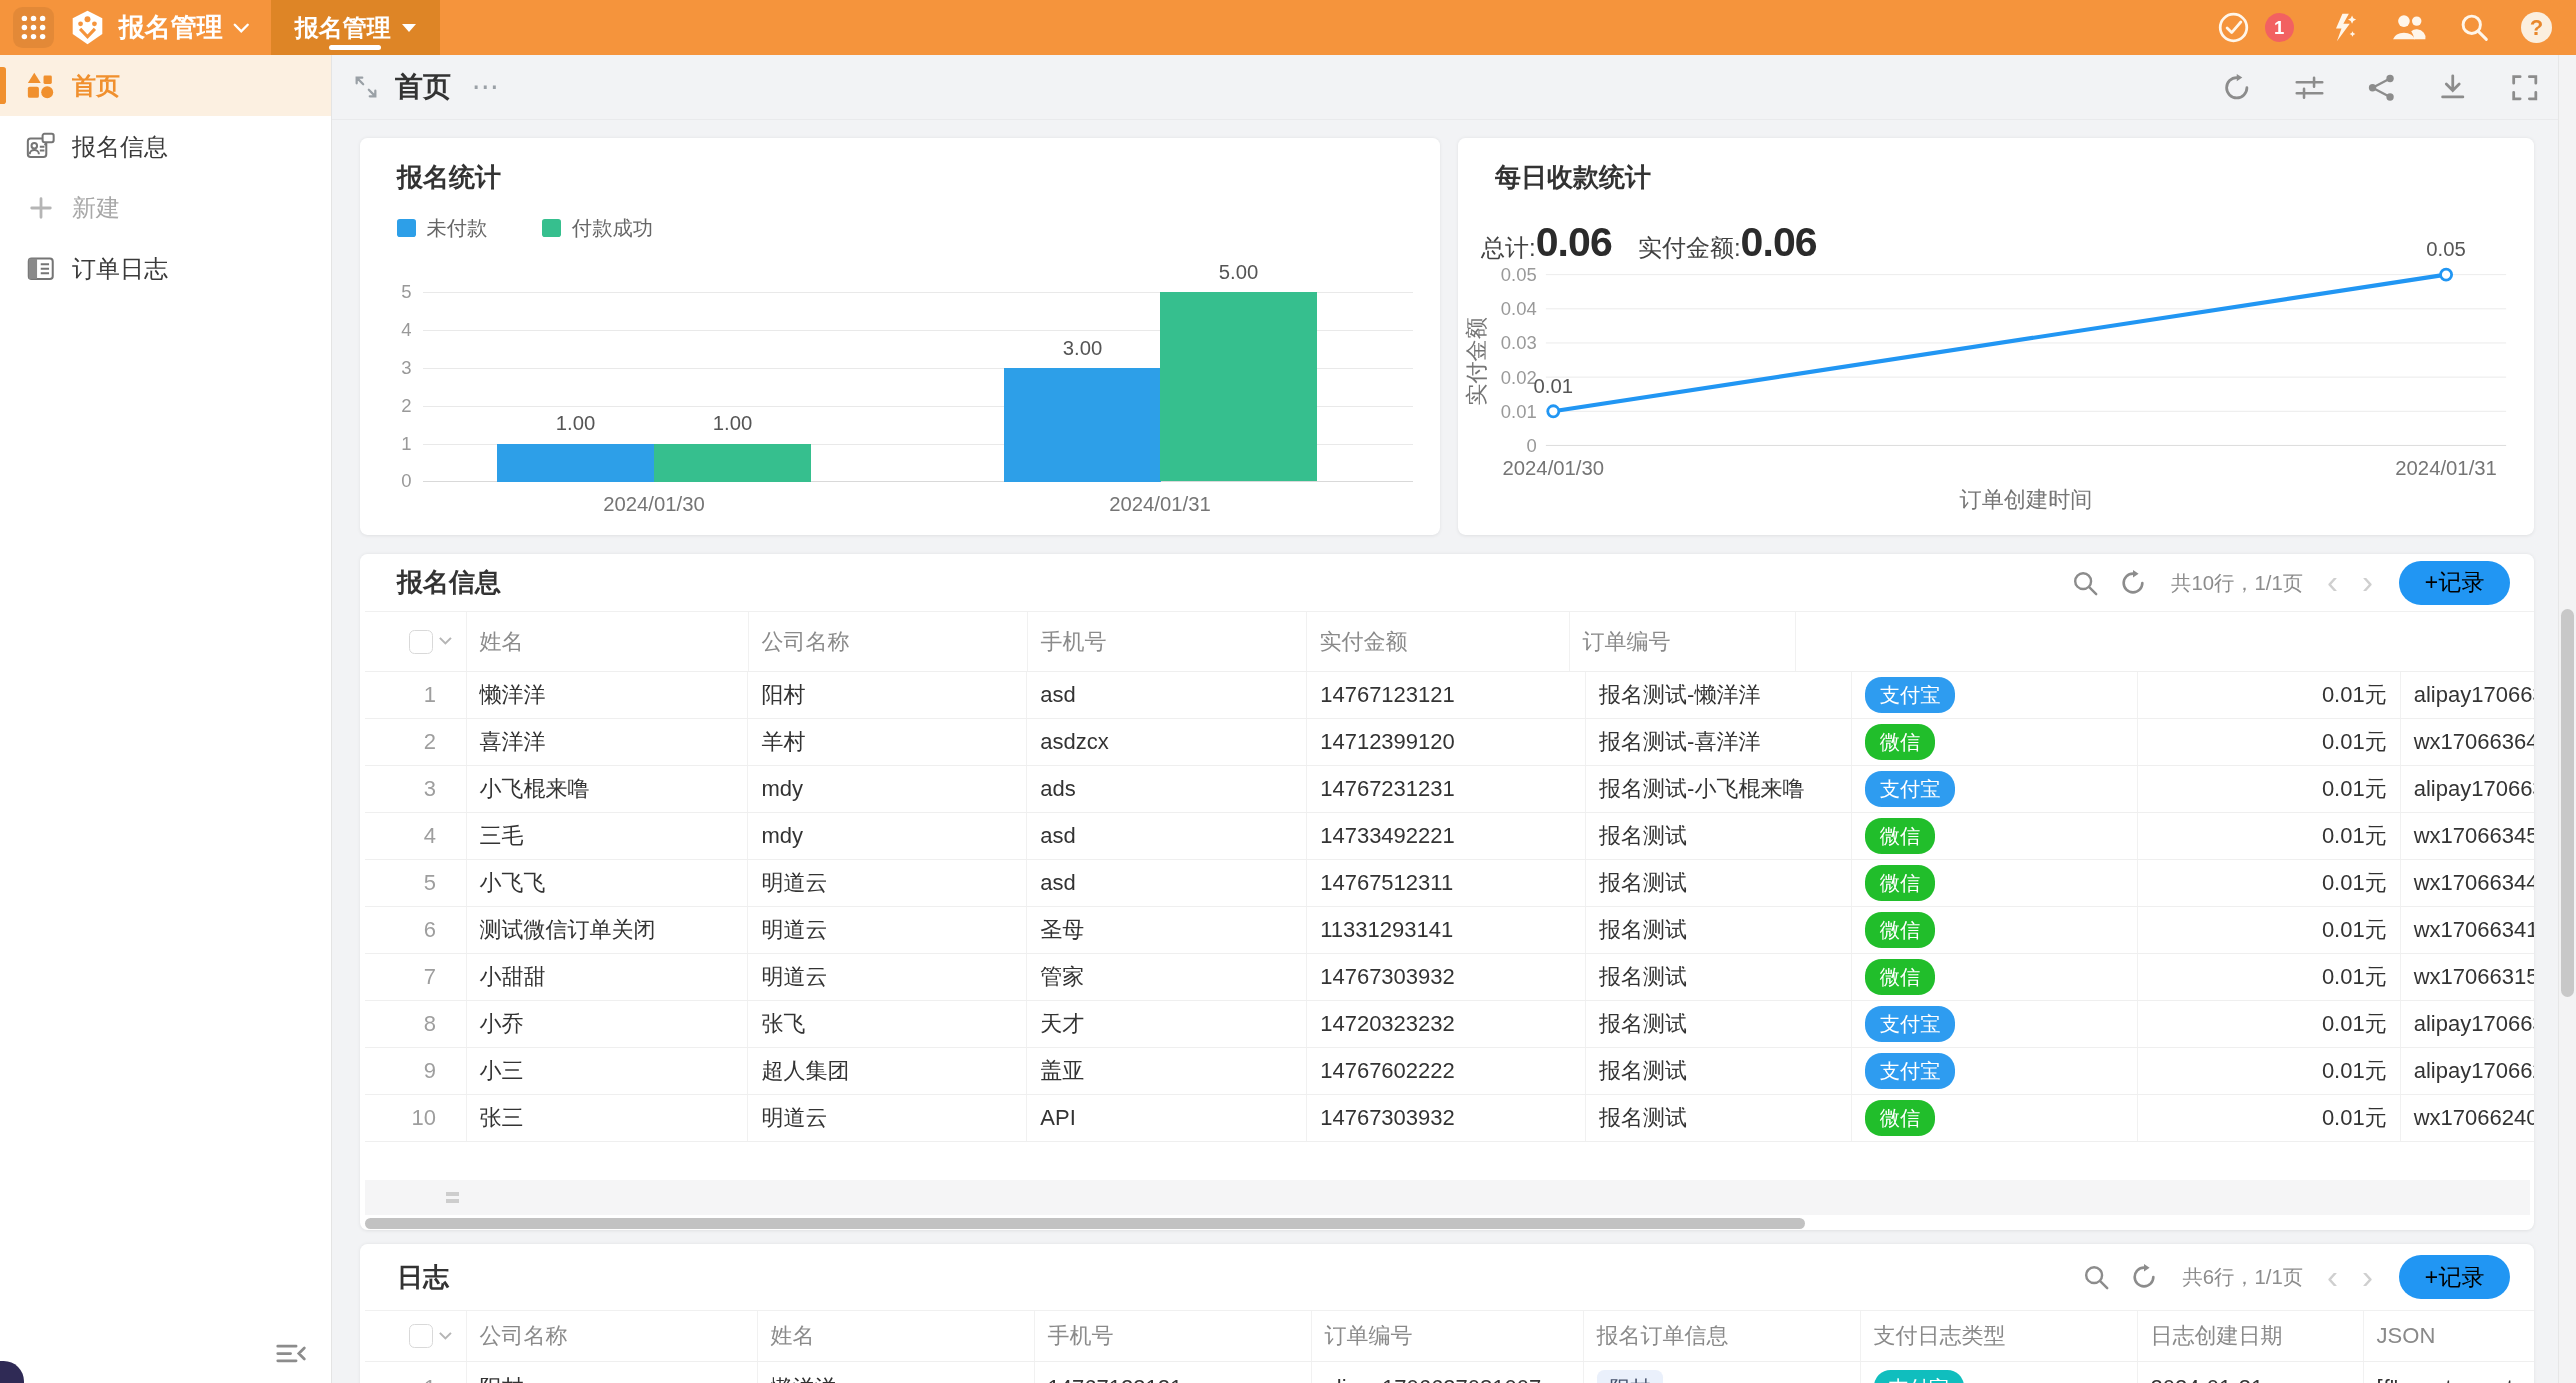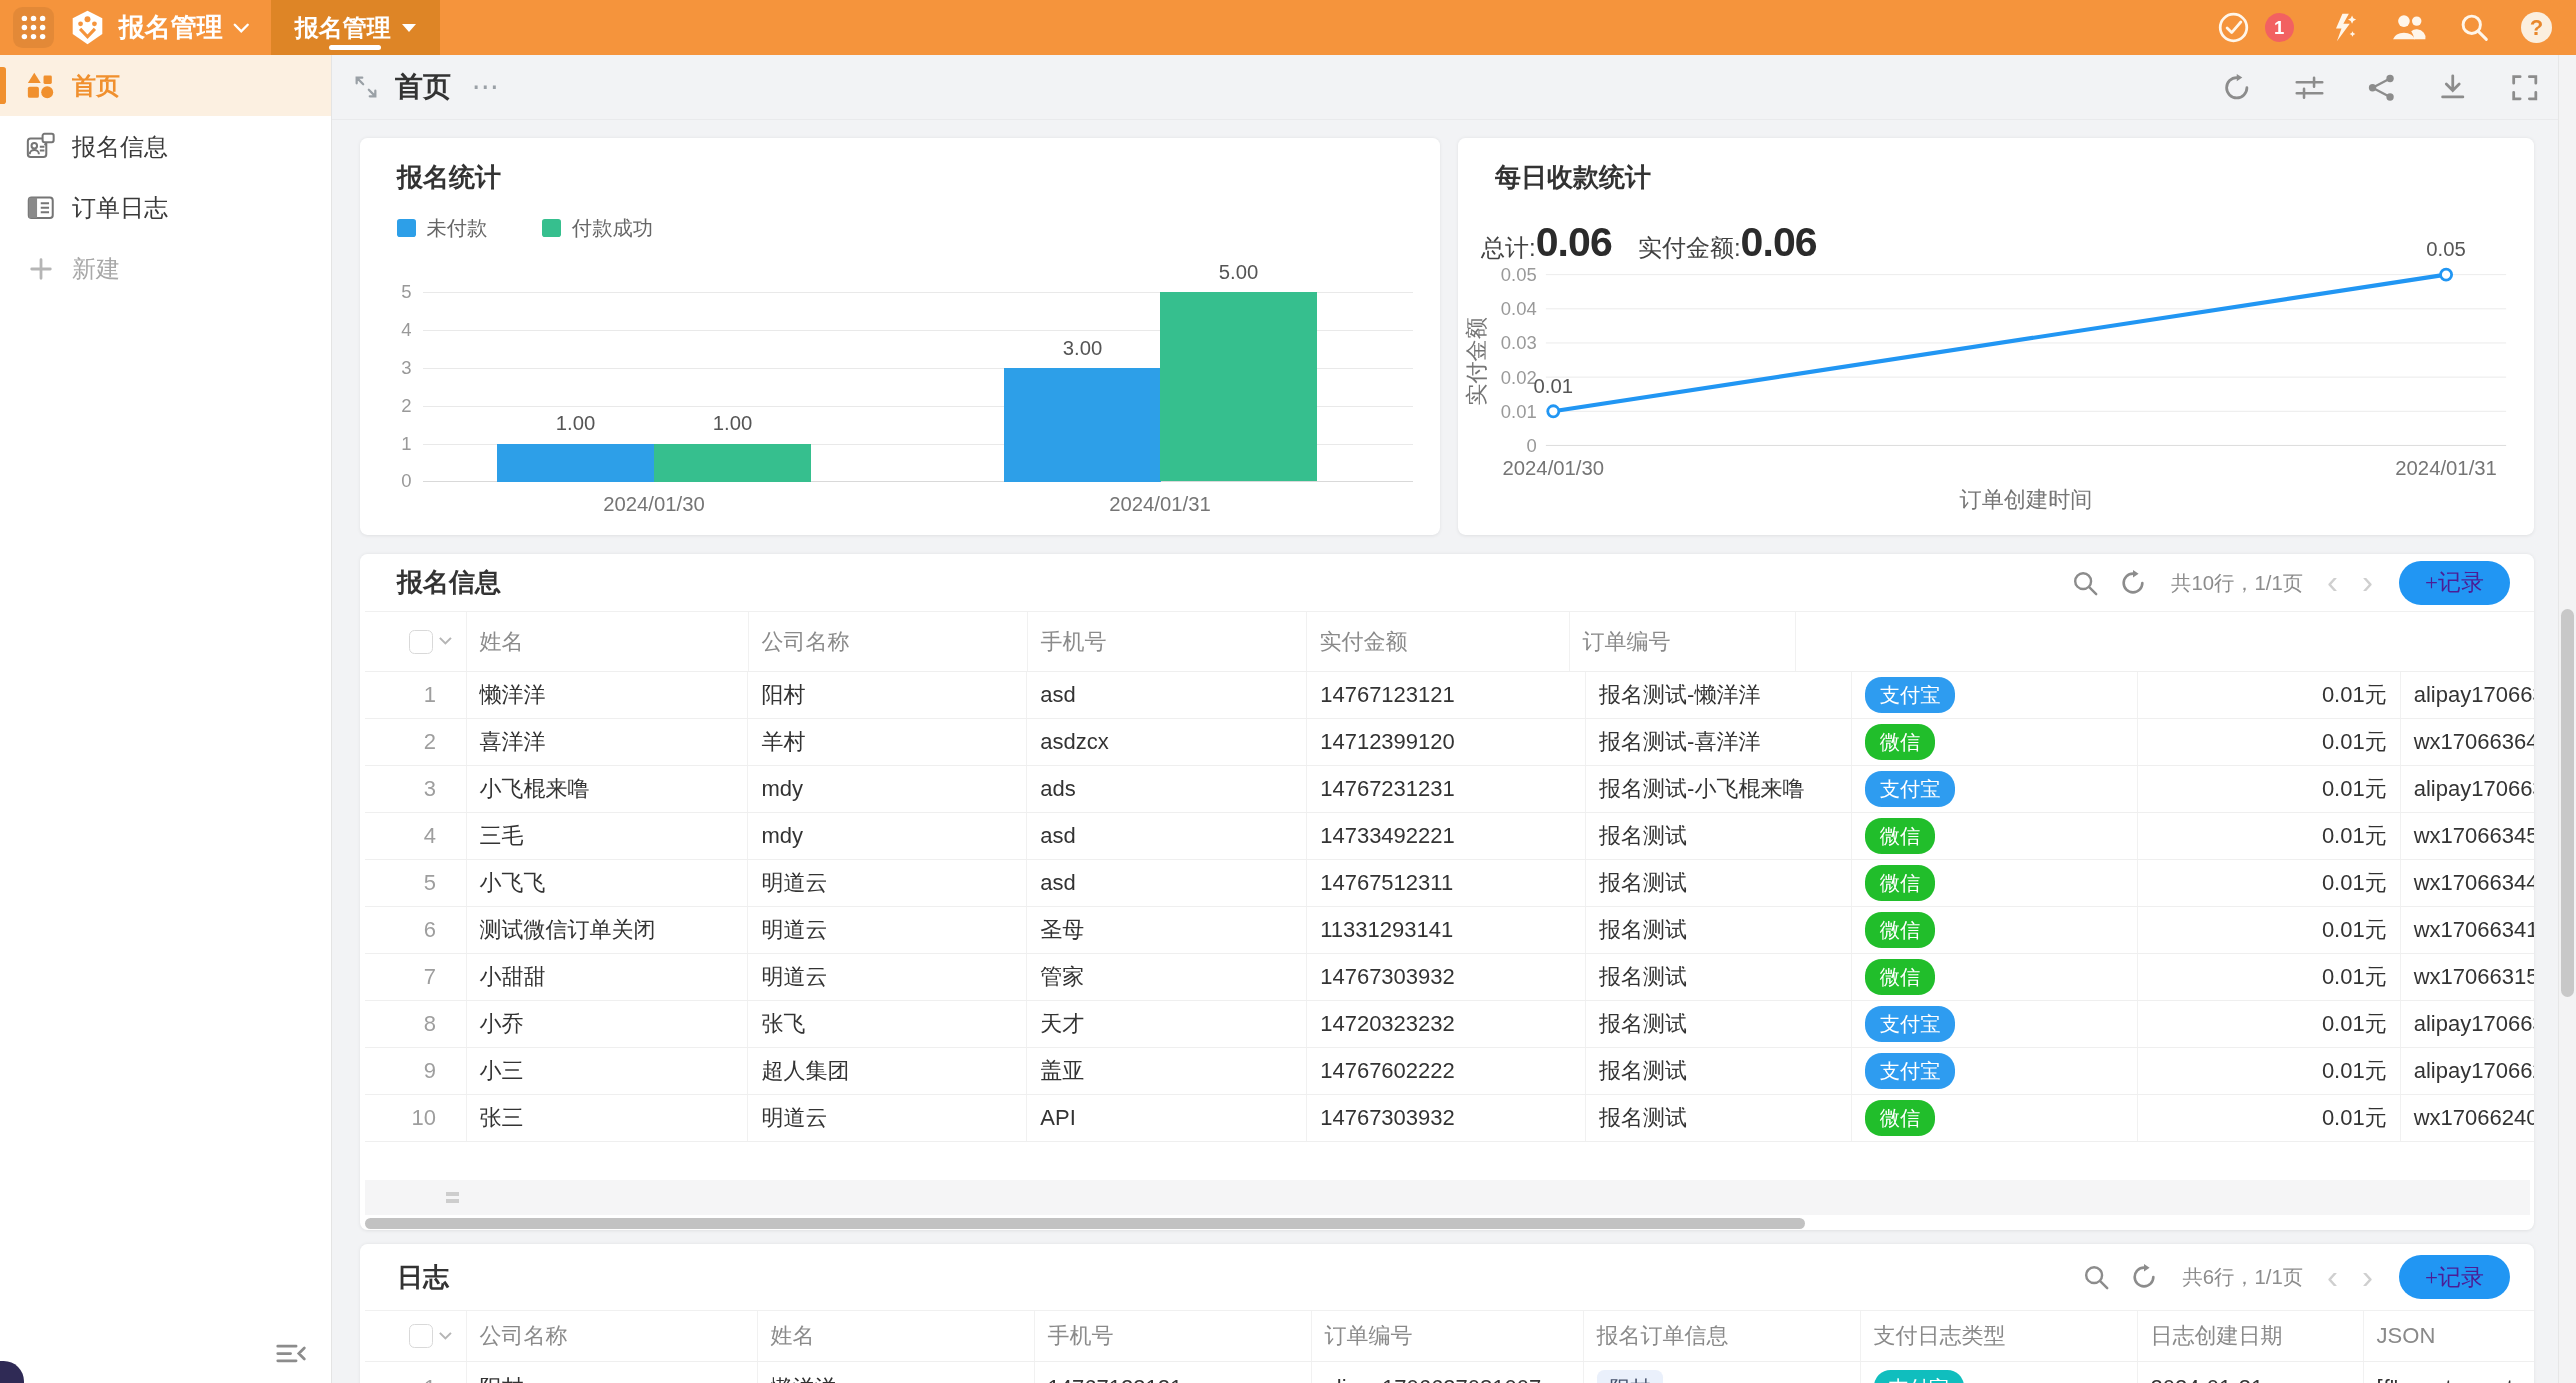--- a/index.html
+++ b/index.html
@@ -69,23 +69,23 @@
 
   
   .card-head{position:absolute;left:0;top:0;width:100%;display:flex;align-items:center;}
   #signup-card .card-head{height:57px;}
   #log-card .card-head{height:66px;}
   .sec-title{margin-left:37px;font-size:26px;font-weight:700;color:#333;}
   .controls{position:absolute;right:24px;top:0;height:100%;display:flex;align-items:center;}
   .controls .ic{display:flex;cursor:pointer;}
   .count-text{font-size:20.3px;color:#8C8C8C;margin:0 0 0 24px;white-space:nowrap;}
   .pg{font-size:33px;color:#CFCFCF;margin-left:24px;cursor:pointer;line-height:18.5px;}
-  .add-btn{margin-left:26px;width:111px;height:44px;border-radius:22px;background:#2196F3;color:#4c1d95;border:none;
+  .add-btn{margin-left:26px;width:111px;height:44px;border-radius:22px;background:#2196F3;color:#000000;border:none;
            font-size:23px;display:flex;align-items:center;justify-content:center;cursor:pointer;
-           font-family:Liberation Serif, serif;}
+           font-family:Liberation Mono, monospace;}
 
   .tbl{position:absolute;left:4.6px;}
   #signup-card .tbl{top:57px;width:2262px;}
   #log-card .tbl{top:66px;width:2262px;}
   .trow{display:flex;border-bottom:0.9px solid #EFEFEF;background:#fff;}
   .trow.head{border-top:0.9px solid #F0F0F0;}
   #signup-card .trow.head{height:61px;}
   #signup-card .trow.body{height:47px;}
   #log-card .trow.head{height:52px;}
   #log-card .trow.body{height:52px;}
@@ -203,37 +203,37 @@
           <rect x="2" y="7" width="20" height="20" rx="3"></rect>
           <circle cx="9" cy="15" r="3"></circle>
             <path d="M4 24 a5 4.5 0 0 1 10 0"></path>
           <path d="M15 16 h5 M15 20 h5"></path>
           <rect x="18" y="2" width="12" height="9" rx="2" fill="#fff"></rect>
             <path d="M22 11 l-1.5 3.5"></path>
           </svg>
       </span>
       <span>报名信息</span>
     </div>
+    <div class="side-item dim">
+      <span class="ic">
+        <svg width="26" height="26" viewBox="0 0 28 28" stroke="#B5B5B5" stroke-width="3" stroke-linecap="round">
+          <path d="M14 4 V24 M4 14 H24"></path>
+          </svg>
+      </span>
+      <span>新建</span>
+    </div>
     <div class="side-item">
       <span class="ic">
         <svg width="29.5" height="29.5" viewBox="0 0 32 32" fill="none" stroke="#757575" stroke-width="2.2">
           <rect x="3" y="5" width="26" height="22" rx="3"></rect>
           <rect x="3" y="5" width="9" height="22" fill="#8a8a8a" stroke="none"></rect>
           <path d="M16 11 h9 M16 16 h9 M16 21 h9"></path>
           </svg>
       </span>
       <span>订单日志</span>
-    </div>
-    <div class="side-item dim">
-      <span class="ic">
-        <svg width="26" height="26" viewBox="0 0 28 28" stroke="#B5B5B5" stroke-width="3" stroke-linecap="round">
-          <path d="M14 4 V24 M4 14 H24"></path>
-          </svg>
-      </span>
-      <span>新建</span>
     </div>
     <span class="collapse-btn">
       <svg width="33" height="33" viewBox="0 0 36 36" fill="none" stroke="#8C8C8C" stroke-width="3" stroke-linecap="round">
         <path d="M3 10 H23 M3 18 H17 M3 26 H23 M32 12 L26 18 L32 24"></path>
         </svg>
     </span>
   </aside>
   <div class="corner-widget"></div>
 
   <main class="main">

